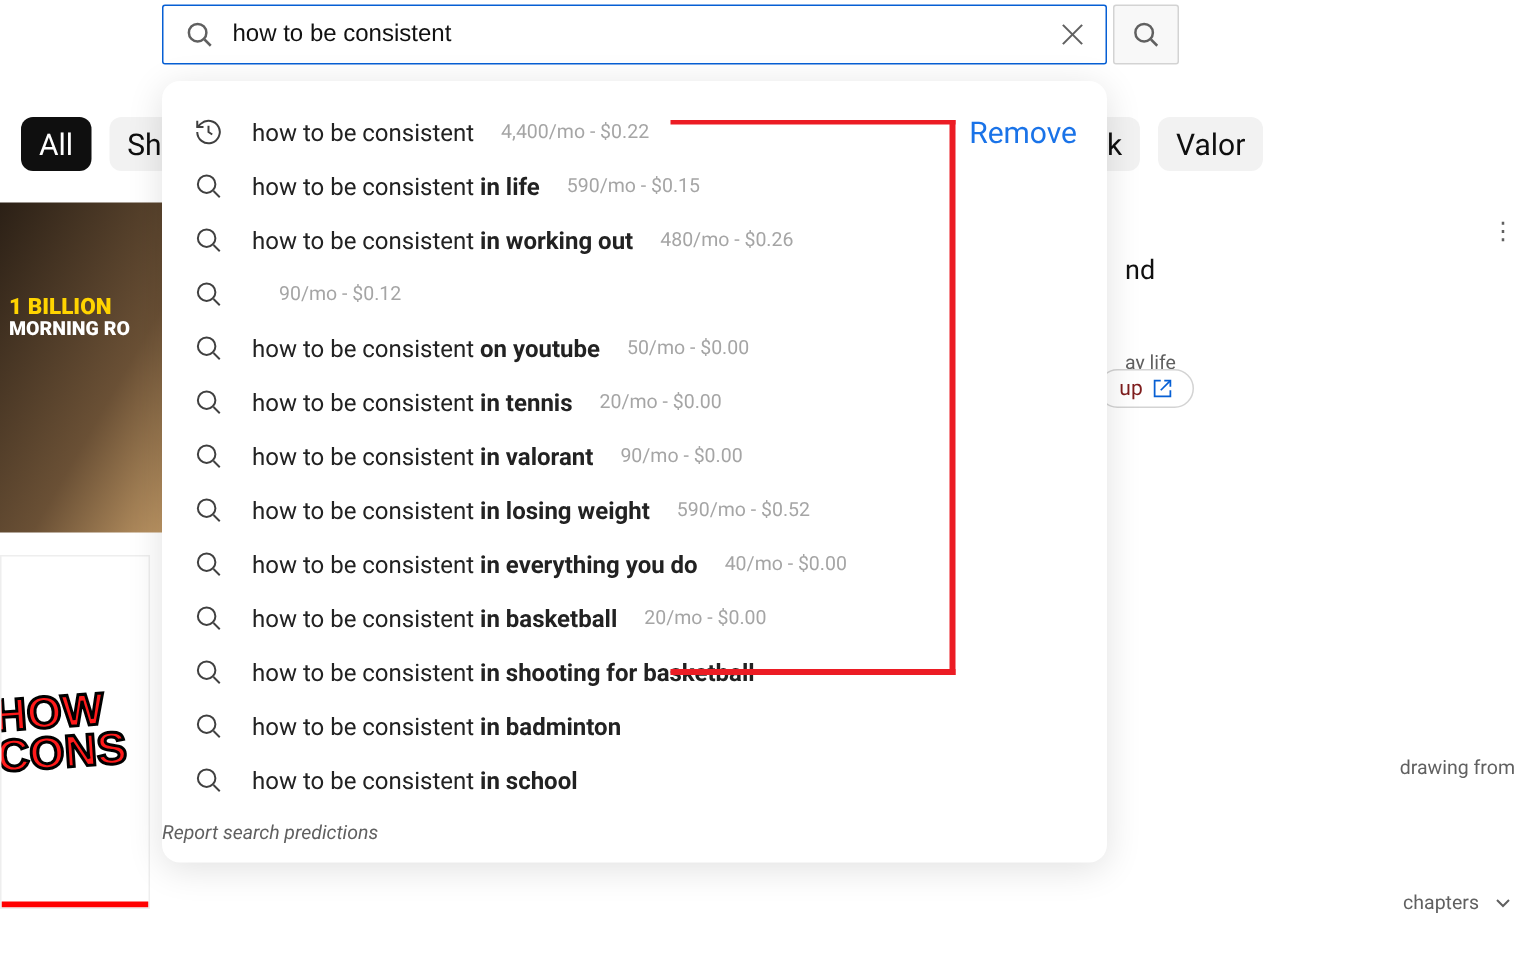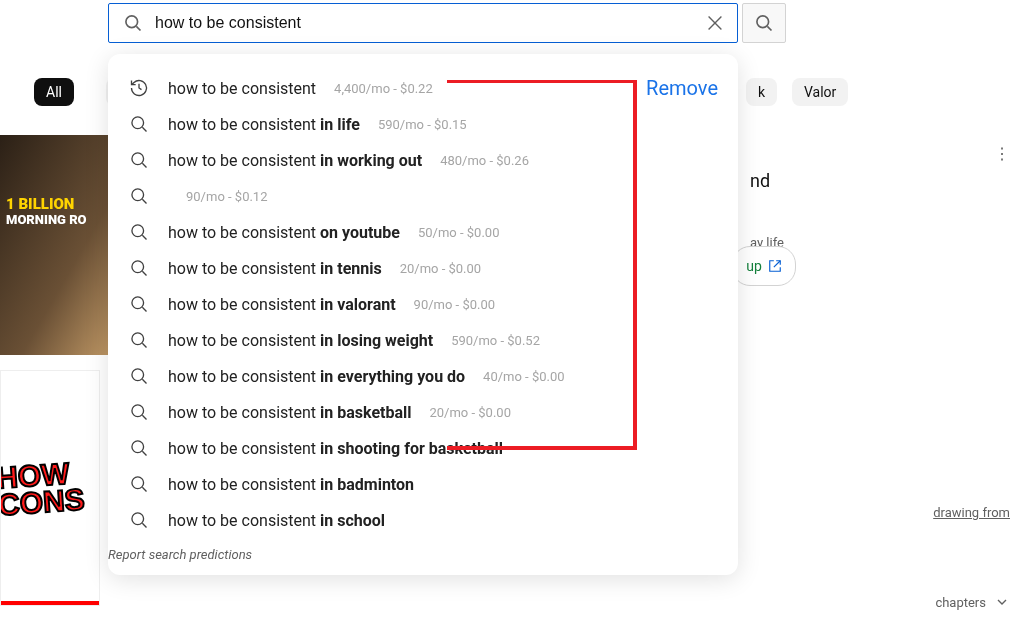--- a/index.html
+++ b/index.html
@@ -140,23 +140,22 @@
     display:flex;
     gap: 12px;
     align-items:center;
     z-index: 10;
   }
   .chip {
     background: #f2f2f2;
     color: #0f0f0f;
     border-radius: 8px;
     padding: 6px 12px;
-    font-size: 14px;
+    font-size: 20px;
     cursor:pointer;
-    margin-left:20px;
   }
   .chip.active { background: #0f0f0f; color: #fff; }
 
   
   .bg-thumb1 {
     position:absolute;
     left:0; top:135px;
     width:120px; height:220px;
     background: linear-gradient(120deg,#2b2016 0%, #6a5035 60%, #c89f6a 100%);
     color:#fff;
@@ -203,39 +202,38 @@
     z-index:5;
     color:#111;
     margin-top:32px;
   }
   .bg-right .title-frag{ font-size:18px; }
   .bg-right .desc-frag{ font-size:13px; color:#606060; margin-top:44px; }
   .signup-chip{
     position:absolute;
     right:228px;
     width:64px;
-    height:40px;
+    height:26px;
     top:246px;
     border:1px solid #d3d3d3;
     border-radius:18px;
     display:flex; align-items:center; justify-content:center;
     gap:6px;
-    color:#15803d;
+    color:#7f1d1d;
     font-size:14px;
     z-index:5;
     background:#fff;
   }
   .drawing-frag{
     position:absolute;
     right:14px;
     top:505px;
     font-size:13px;
     color:#606060;
     z-index:5;
-    text-decoration:underline;
   }
   .chapters-frag{
     position:absolute;
     right:14px;
     top:594px;
     font-size:13px;
     color:#606060;
     display:flex;align-items:center;gap:8px;
     z-index:5;
   }

